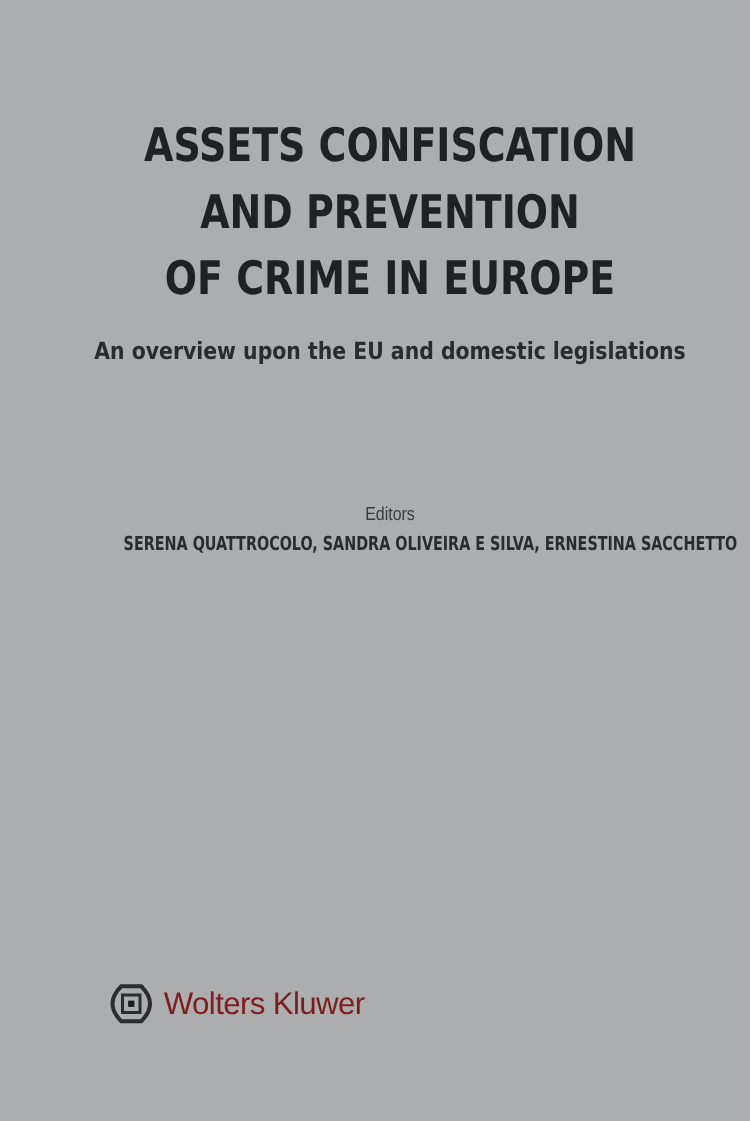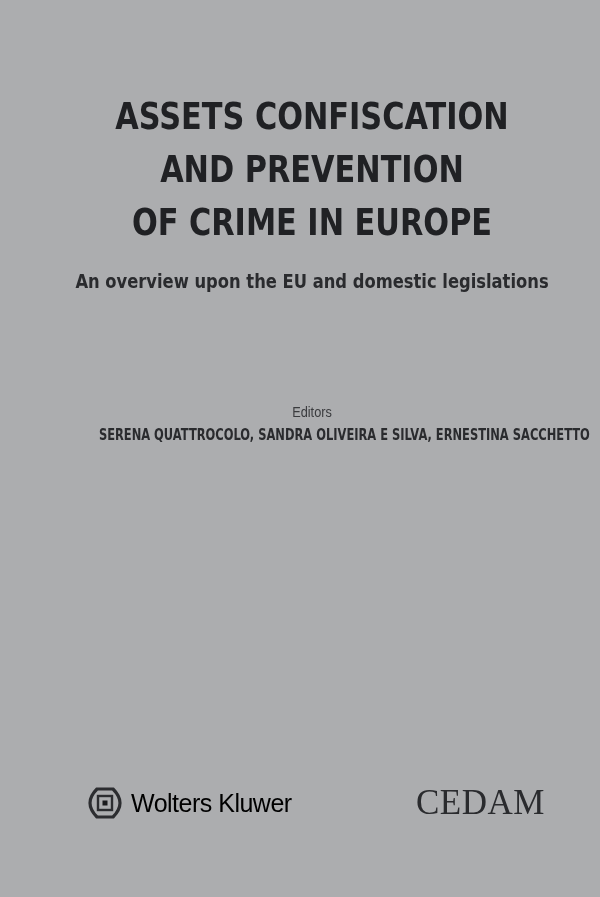--- a/index.html
+++ b/index.html
@@ -59,21 +59,21 @@
     position: absolute; left: 64px; top: 786px;
     display: flex; align-items: center;
   }
   .wk-mark {
     width: 34px; height: 34px; position: relative;
   }
   .wk-word {
     margin-left: 9px;
     font-family: "Liberation Sans", sans-serif;
     font-size: 25px;
-    color: #000000;
+    color: #7f1d1d;
     letter-spacing: -0.5px;
   }
   .cedam {
     position: absolute; left: 392px; top: 783px;
     font-family: "Liberation Serif", serif;
     font-size: 35px;
     color: #2a2b2e;
     letter-spacing: 0.5px;
   }
 </style>
@@ -97,15 +97,14 @@
     <span class="wk-mark">
       <svg width="34" height="34" viewBox="0 0 34 34">
         <path d="M9 3 H25 Q32 10 32 17 Q32 24 25 31 H9 Q2 24 2 17 Q2 10 9 3 Z" fill="none" stroke="#2c2d30" stroke-width="3.2"></path>
         <rect x="10" y="10" width="14" height="14" fill="none" stroke="#2c2d30" stroke-width="2.4"></rect>
         <rect x="14.5" y="14.5" width="5" height="5" fill="#1a1b1d"></rect>
       </svg>
     </span>
     <span class="wk-word">Wolters Kluwer</span>
   </div>
 
-  <div class="cedam">CEDAM</div>
 
 </div>
 
 </body></html>

